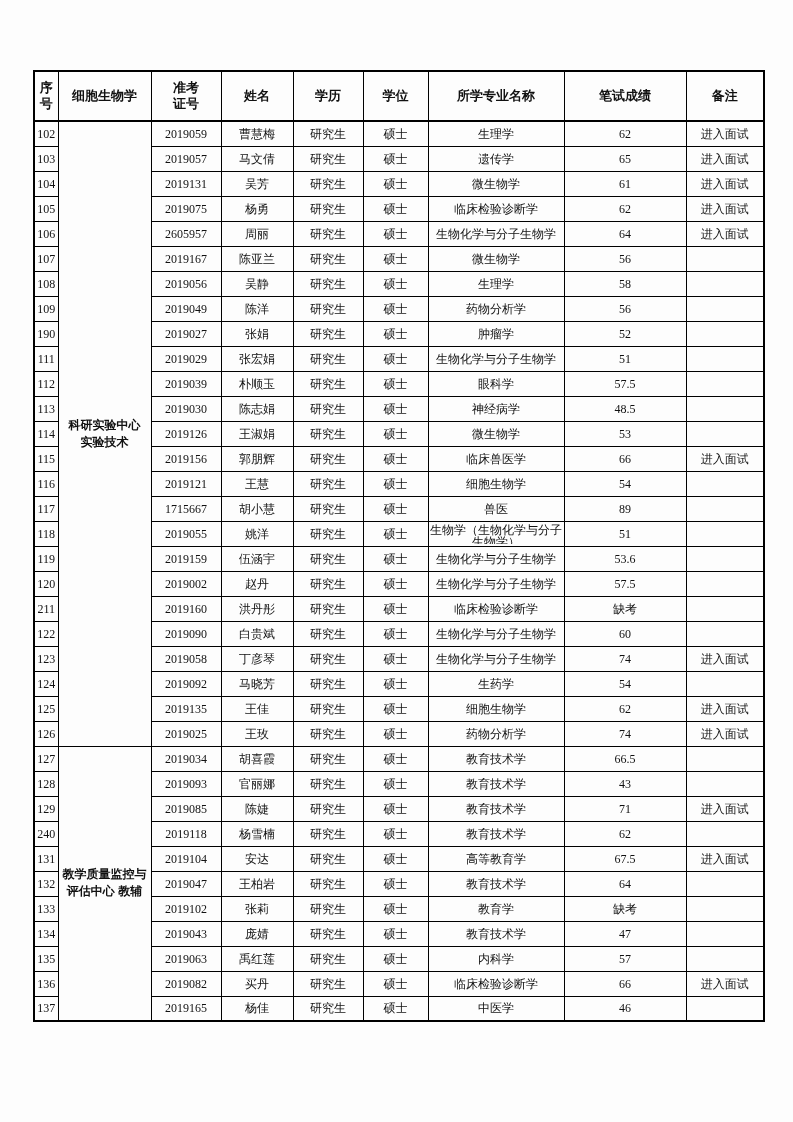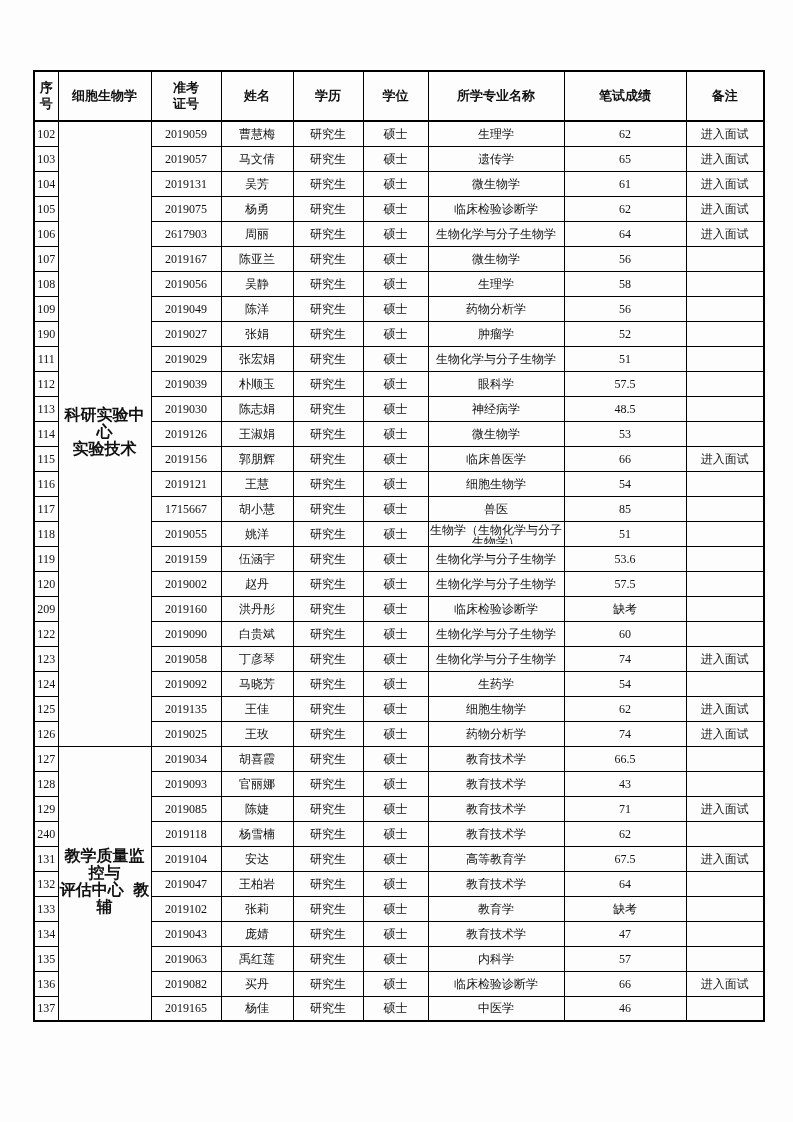--- a/index.html
+++ b/index.html
@@ -35,24 +35,24 @@
     border-bottom:2px solid #000;
   }
   tbody tr{height:25px;}
   .cellwrap{
     max-height:20px;
     overflow:hidden;
     line-height:12px;
     word-break:break-all;
   }
   td.pos{
-    font-family:Liberation Mono, monospace;
+    font-family:Liberation Sans, sans-serif;
     font-weight:bold;
     white-space:pre-line;
-    font-size:16px;
+    font-size:12px;
     line-height:17px;
   }
   td.num{font-size:12px;}
 </style>
 </head>
 <body>
 
 <div class="sheet">
   <table class="results">
     <colgroup>
@@ -186,21 +186,21 @@
           </td>
           <td>
             <div class="cellwrap">进入面试</div>
           </td>
         </tr>
         <tr>
           <td class="num">
             <div class="cellwrap">106</div>
           </td>
           <td>
-            <div class="cellwrap">2617903</div>
+            <div class="cellwrap">2605957</div>
           </td>
           <td>
             <div class="cellwrap">周丽</div>
           </td>
           <td>
             <div class="cellwrap">研究生</div>
           </td>
           <td>
             <div class="cellwrap">硕士</div>
           </td>
@@ -487,21 +487,21 @@
           <td>
             <div class="cellwrap">研究生</div>
           </td>
           <td>
             <div class="cellwrap">硕士</div>
           </td>
           <td>
             <div class="cellwrap">兽医</div>
           </td>
           <td>
-            <div class="cellwrap">85</div>
+            <div class="cellwrap">89</div>
           </td>
           <td>
             <div class="cellwrap"></div>
           </td>
         </tr>
         <tr>
           <td class="num">
             <div class="cellwrap">118</div>
           </td>
           <td>
@@ -573,21 +573,21 @@
           </td>
           <td>
             <div class="cellwrap">57.5</div>
           </td>
           <td>
             <div class="cellwrap"></div>
           </td>
         </tr>
         <tr>
           <td class="num">
-            <div class="cellwrap">209</div>
+            <div class="cellwrap">211</div>
           </td>
           <td>
             <div class="cellwrap">2019160</div>
           </td>
           <td>
             <div class="cellwrap">洪丹彤</div>
           </td>
           <td>
             <div class="cellwrap">研究生</div>
           </td>

